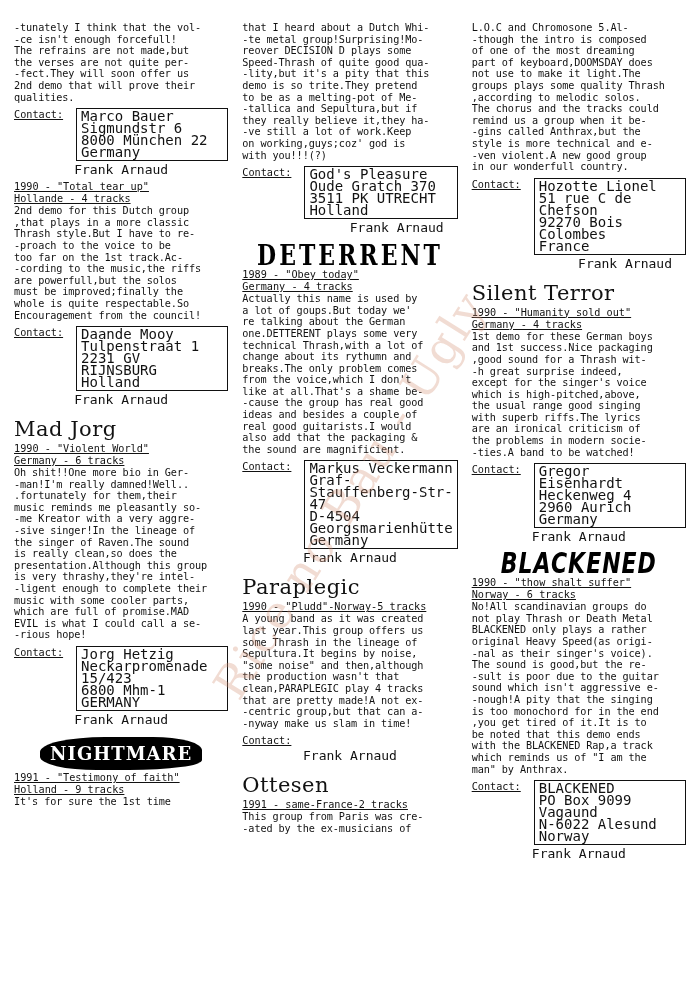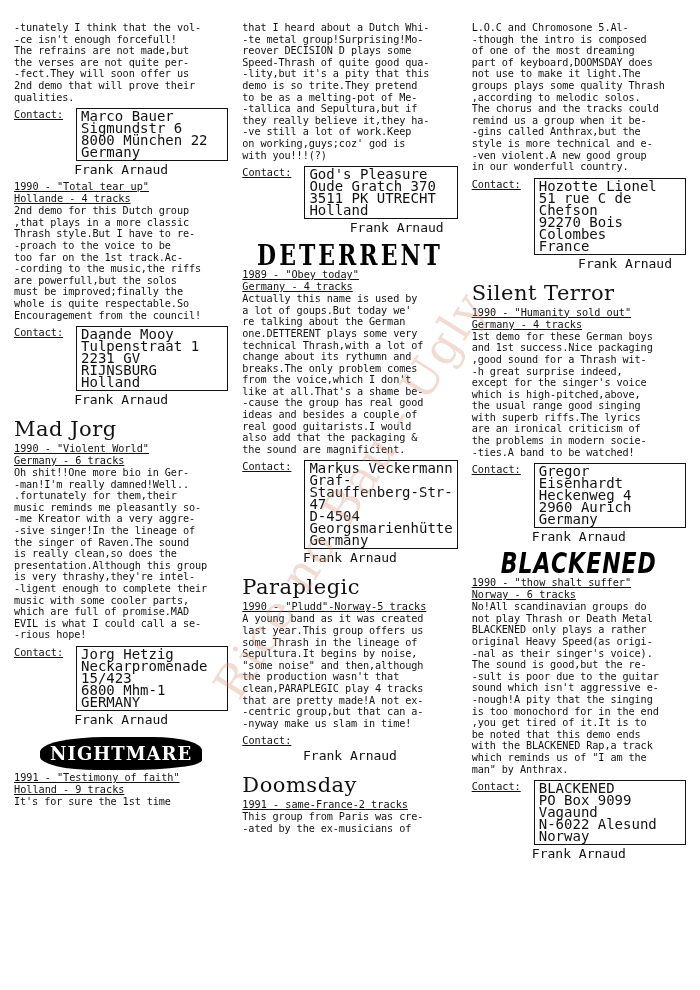--- a/index.html
+++ b/index.html
@@ -297,21 +297,21 @@
 clean,PARAPLEGIC play 4 tracks
 that are pretty made!A not ex-
 -centric group,but that can a-
 -nyway make us slam in time!</p>
 
       <div class="contact-row">
         <span class="contact-label">Contact:</span>
       </div>
       <div class="sig">Frank Arnaud</div>
 
-      <h2 class="band-title">Doomsday</h2>
+      <h2 class="band-title">Ottesen</h2>
       <div class="meta">
         <div class="u">1991 - same-France-2 tracks</div>
       </div>
       <p class="txt">This group from Paris was cre-
 -ated by the ex-musicians of</p>
     </div>
 
     <div class="col">
       <p class="txt">L.O.C and Chromosone 5.Al-
 -though the intro is composed

